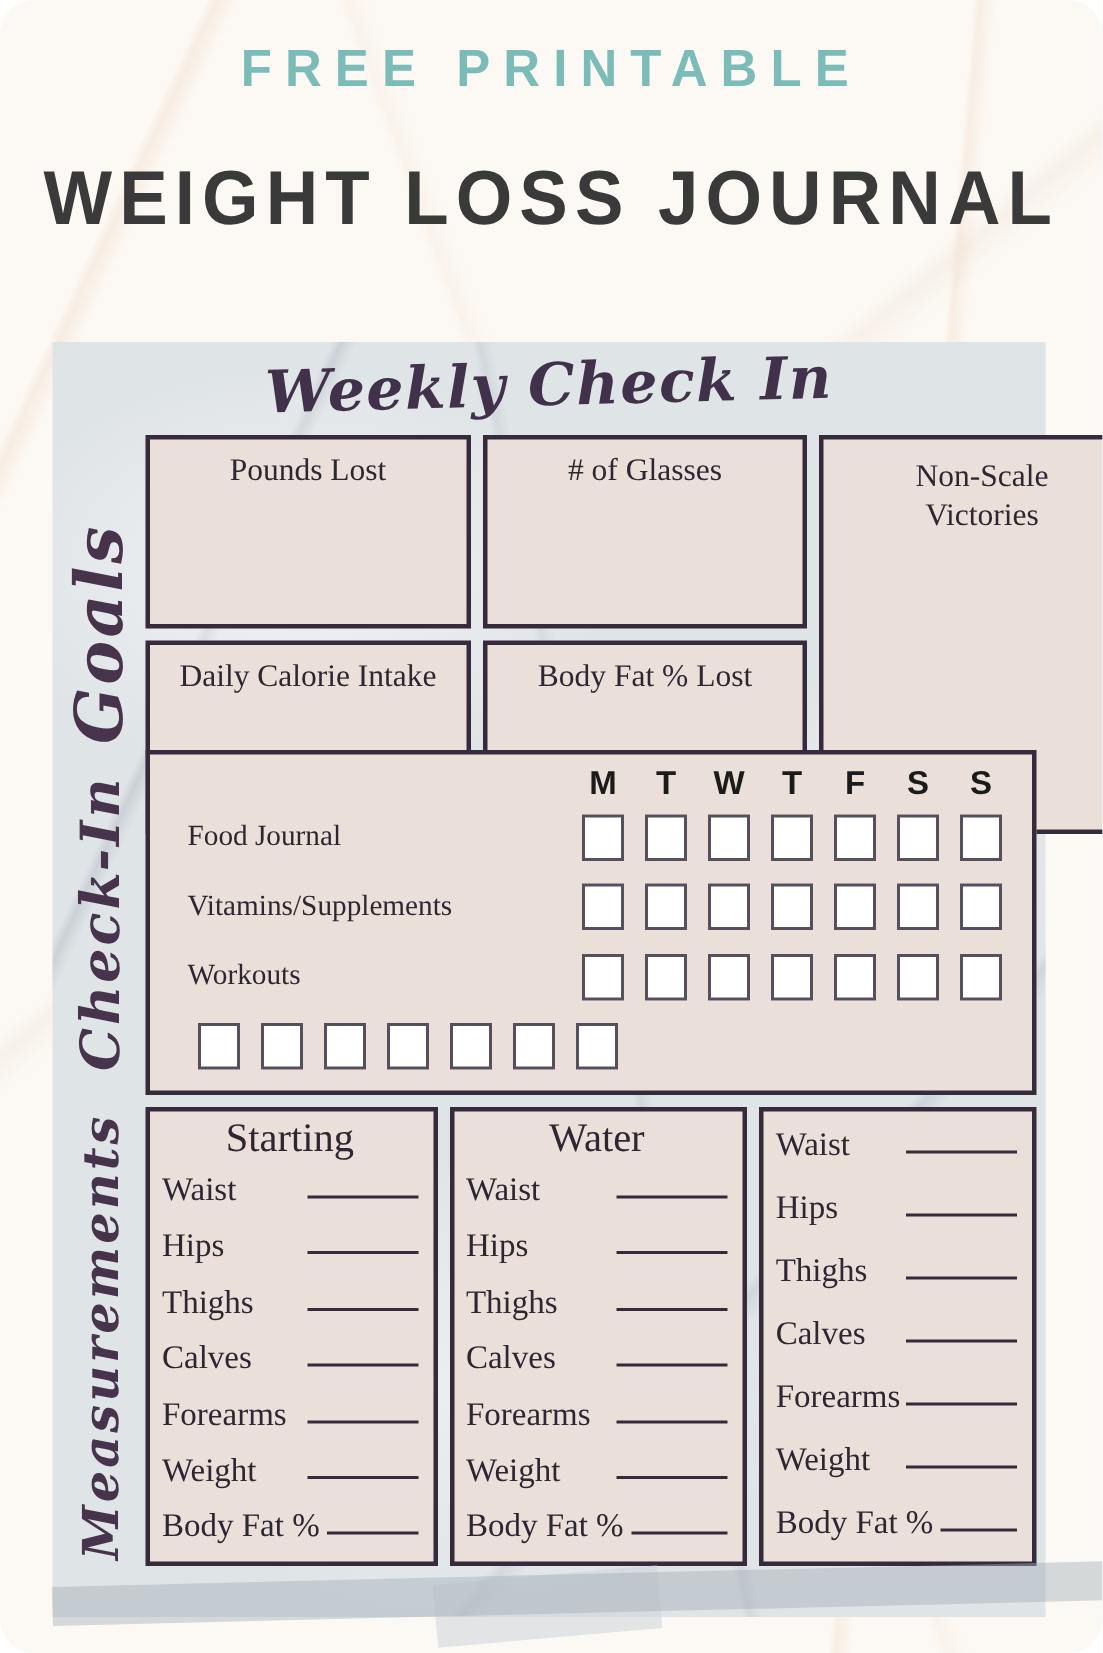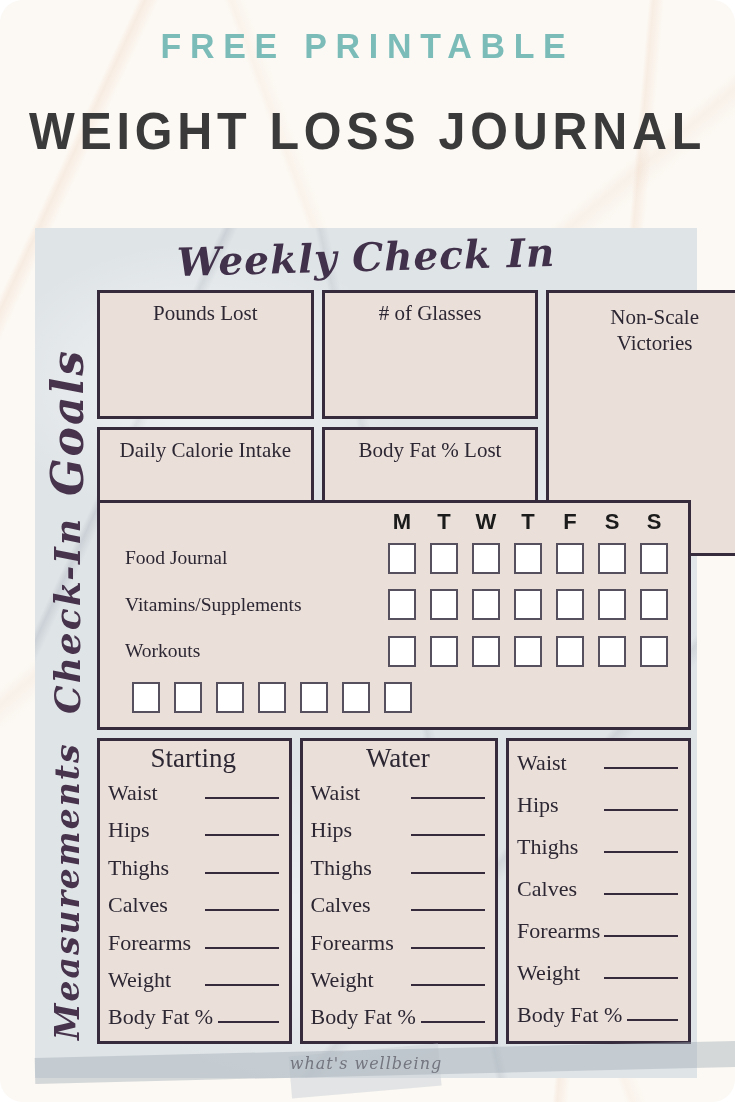--- a/index.html
+++ b/index.html
@@ -400,18 +400,17 @@
             <span class="m-line"></span>
           </div>
           <div class="m-row">
             <span class="m-label">Body Fat %</span>
             <span class="m-line fill"></span>
           </div>
         </div>
       </div>
 
     <div class="watermark-band"></div>
-    <div class="watermark">what's wellbeing</div>
 
     <div class="journal-bottom-edge"></div>
   </div>
 
 </div>
 
 </body></html>

